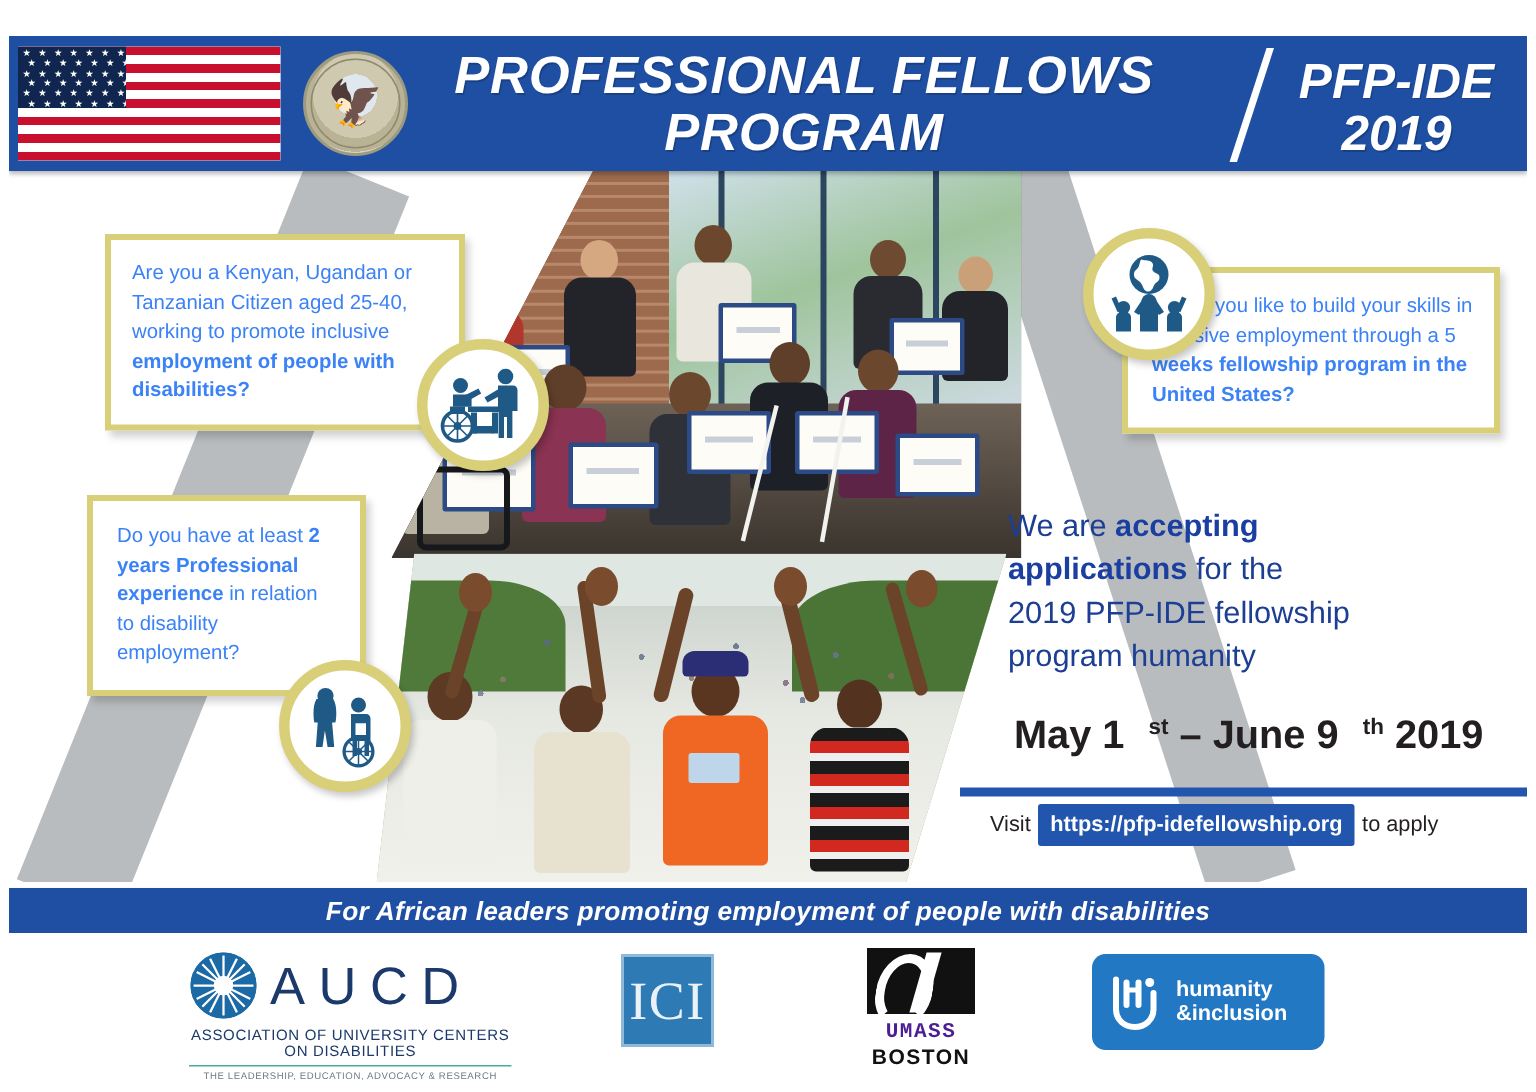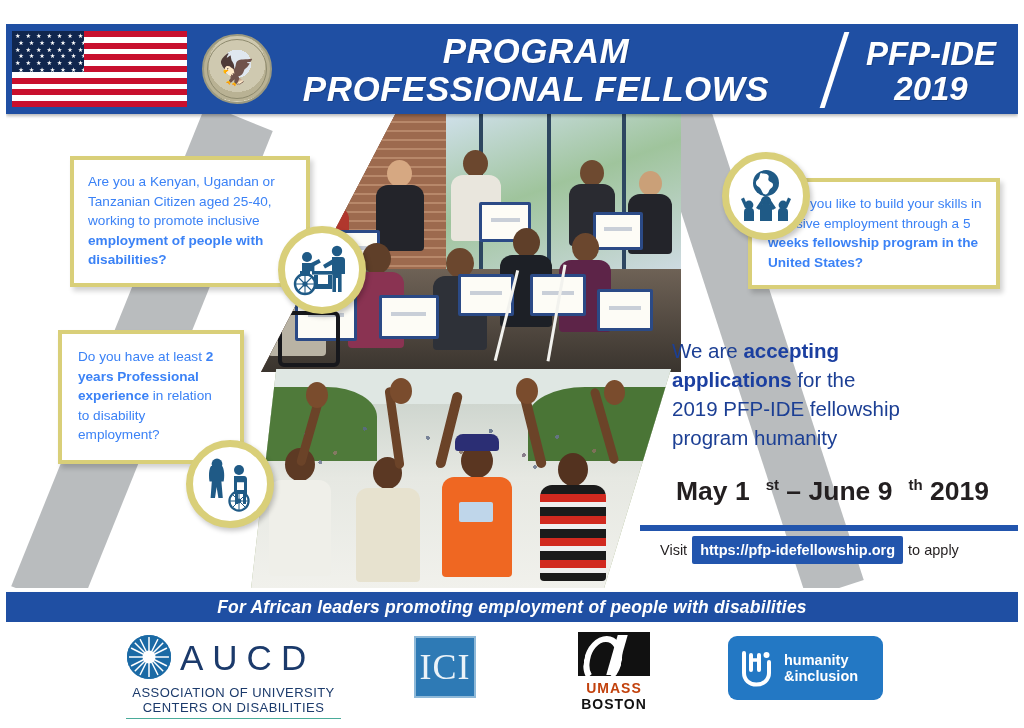--- a/index.html
+++ b/index.html
@@ -209,21 +209,21 @@
   .logo{position:absolute;}
 
   
   .aucd{left:120px;top:12px;width:215px;}
   .aucd .row{display:flex;align-items:center;}
   .aucd .mark{width:46px;height:46px;flex:0 0 46px;}
   .aucd .word{
     margin-left:8px;color:#1b3a6b;font-size:35px;letter-spacing:9px;line-height:35px;font-weight:normal;
   }
   .aucd .sub1{
-    margin-top:5px;color:#1b3a6b;font-size:13px;letter-spacing:.45px;text-align:center;
+    margin-top:5px;color:#1b3a6b;font-size:10px;letter-spacing:.45px;text-align:center;
     border-bottom:1.5px solid #4aab9a;padding-bottom:3px;
   }
   .aucd .sub2{
     margin-top:3px;color:#6f7a86;font-size:6.4px;letter-spacing:.4px;text-align:center;
   }
   
   .ici{left:408px;top:14px;}
   .ici .sq{
     width:62px;height:62px;background:#2e7ab5;border:2px solid #8fb9d8;box-sizing:border-box;
     display:flex;align-items:center;justify-content:center;
@@ -236,21 +236,21 @@
   }
   .umass .glyph:before{
     content:"";position:absolute;left:6px;top:4px;width:26px;height:36px;
     border:6px solid #ffffff;border-radius:50% 50% 46% 46%;transform:skewX(-9deg);
     border-bottom-color:transparent;
   }
   .umass .glyph:after{
     content:"";position:absolute;left:34px;top:3px;width:10px;height:40px;background:#ffffff;
     transform:skewX(-16deg);
   }
-  .umass .t1{margin-top:4px;font-size:14px;font-weight:bold;letter-spacing:1px;color:#c2410c;}
+  .umass .t1{margin-top:4px;font-size:14px;font-weight:bold;letter-spacing:1px;color:#4c1d95;font-family:Liberation Mono, monospace;}
   .umass .t2{font-size:14px;font-weight:bold;letter-spacing:1px;color:#111;}
   
   .hi{left:722px;top:14px;}
   .hi .card{
     width:155px;height:64px;background:#2378c4;border-radius:9px;
     display:flex;align-items:center;padding:0 10px;box-sizing:border-box;
   }
   .hi .glyph{width:40px;height:38px;flex:0 0 40px;}
   .hi .words{margin-left:6px;color:#ffffff;font-weight:bold;font-size:14.5px;line-height:16.5px;}
 </style>
@@ -384,22 +384,22 @@
 ★ ★ ★ ★ ★ ★ ★ ★
  ★ ★ ★ ★ ★ ★ ★</div>
     </div>
 
     <div class="seal">
       <div class="ring-text"></div>
       <div class="eagle">🦅</div>
     </div>
 
     <div class="header-title">
+      <div>PROFESSIONAL FELLOWS</div>
       <div>PROGRAM</div>
-      <div>PROFESSIONAL FELLOWS</div>
     </div>
 
     <div class="header-slash"></div>
 
     <div class="header-right">
       <div>PFP-IDE</div>
       <div>2019</div>
     </div>
   </div>
 

